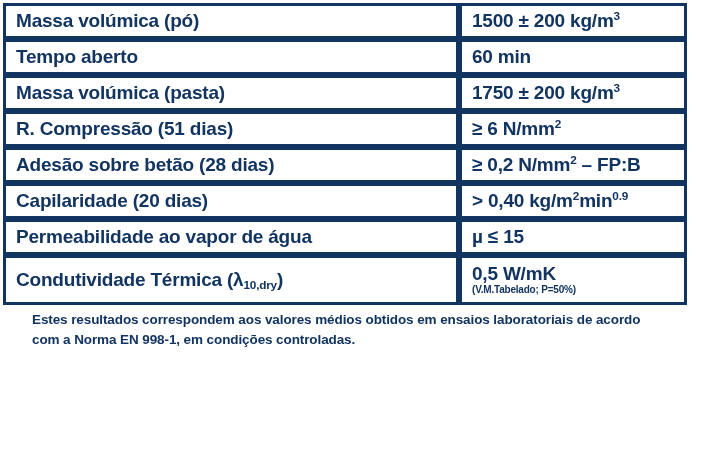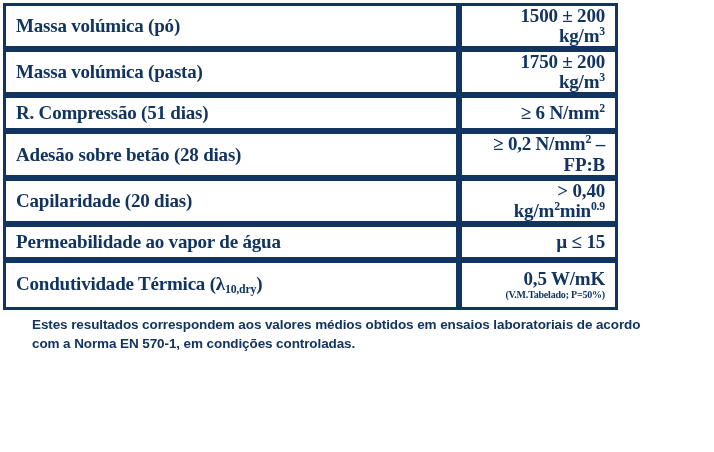--- a/index.html
+++ b/index.html
@@ -13,45 +13,44 @@
     font-family: "Liberation Sans", sans-serif;
     overflow: hidden;
   }
   #sheet {
     position: relative;
     width: 714px;
     height: 452px;
     box-sizing: border-box;
   }
   .spec-table {
-    width: 615px;
+    width: 684px;
     margin: 3px 10px 0 3px;
     border-collapse: separate;
     border-spacing: 0;
     table-layout: fixed;
     background: #123461;
-    font-family: Liberation Serif, serif;
   }
   .spec-table td {
     border: 3px solid #123461;
     background: #ffffff;
     color: #123461;
     padding: 0 10px;
     vertical-align: middle;
     line-height: 1.05;
   }
   .spec-table td.prop {
     width: 430px;
     text-align: left;
     font-size: 19px;
     font-weight: bold;
     letter-spacing: -0.2px;
   }
   .spec-table td.val {
-    text-align: right;
+    text-align: left;
     font-size: 19px;
     font-weight: bold;
     letter-spacing: -0.2px;
   }
   .r1 td { height: 30px; }
   .r-tall td { height: 44px; }
   sup, sub {
     font-size: 0.62em;
     font-weight: bold;
   }
@@ -84,20 +83,24 @@
 
 <div id="sheet">
 
   <table class="spec-table">
     <tbody>
       <tr class="r1">
         <td class="prop">Massa volúmica (pó)</td>
         <td class="val">1500 ± 200 kg/m<sup>3</sup></td>
       </tr>
       <tr class="r1">
+        <td class="prop">Tempo aberto</td>
+        <td class="val">60 min</td>
+      </tr>
+      <tr class="r1">
         <td class="prop">Massa volúmica (pasta)</td>
         <td class="val">1750 ± 200 kg/m<sup>3</sup></td>
       </tr>
       <tr class="r1">
         <td class="prop">R. Compressão (51 dias)</td>
         <td class="val">≥ 6 N/mm<sup>2</sup></td>
       </tr>
       <tr class="r1">
         <td class="prop">Adesão sobre betão (28 dias)</td>
         <td class="val">≥ 0,2 N/mm<sup>2</sup> – FP:B</td>
@@ -112,16 +115,16 @@
       </tr>
       <tr class="r-tall">
         <td class="prop">Condutividade Térmica (λ<sub>10,dry</sub>)</td>
         <td class="val">0,5 W/mK<span class="note">(V.M.Tabelado; P=50%)</span></td>
       </tr>
     </tbody>
   </table>
 
   <div class="footnote">
     <span>Estes resultados correspondem aos valores médios obtidos em ensaios laboratoriais de acordo</span>
-    <span>com a Norma EN 570-1, em condições controladas.</span>
+    <span>com a Norma EN 998-1, em condições controladas.</span>
   </div>
 
 </div>
 
 </body></html>

